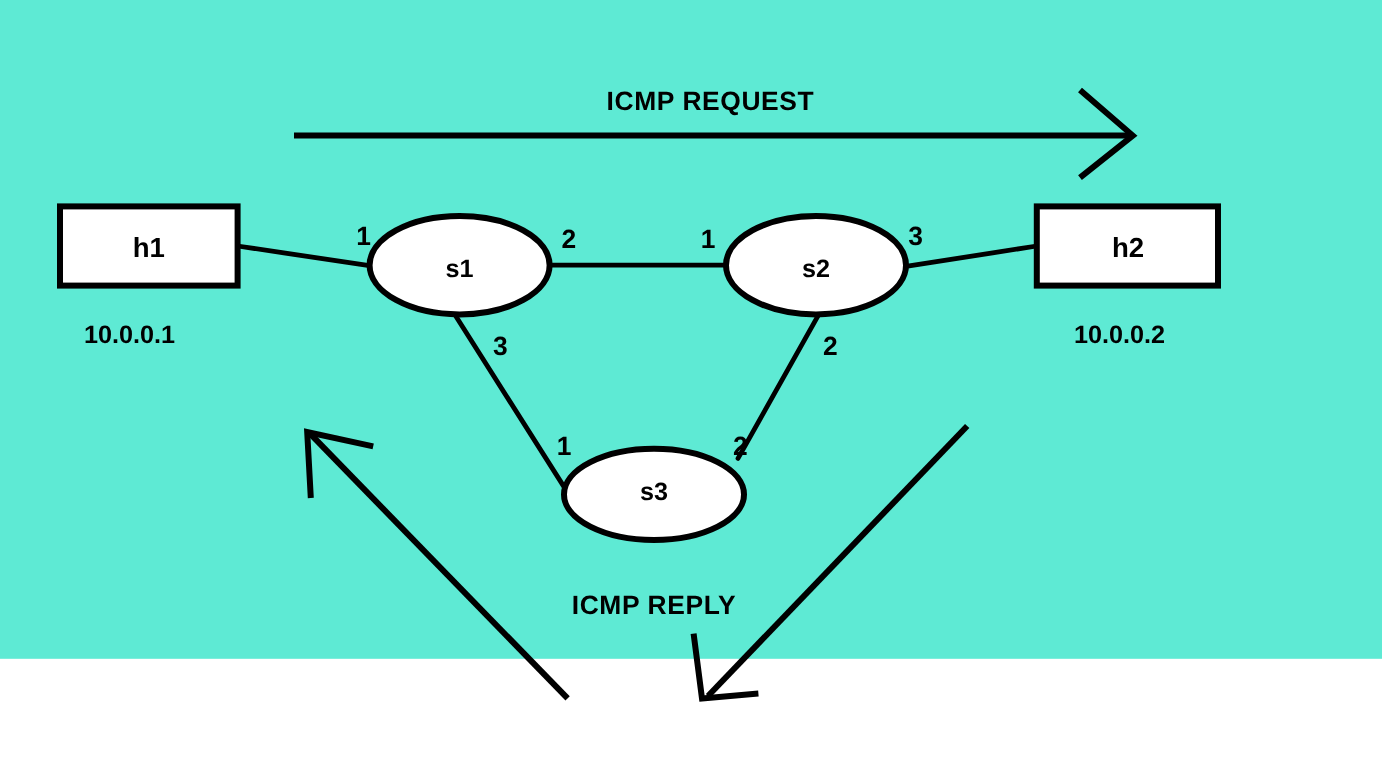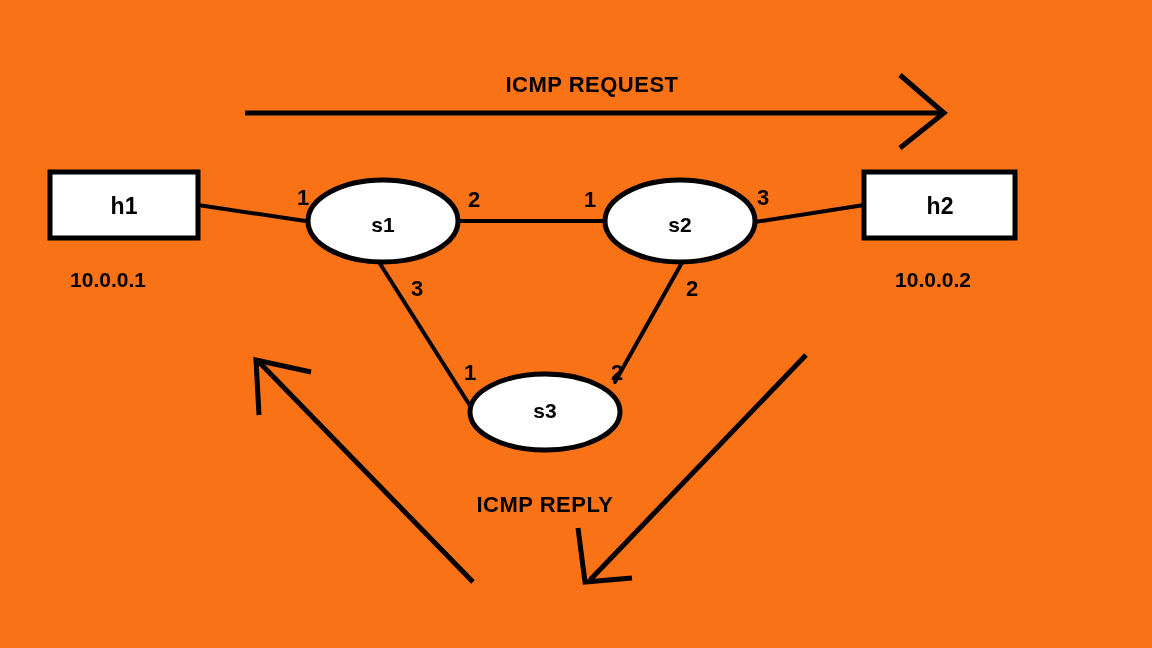--- a/index.html
+++ b/index.html
@@ -9,22 +9,22 @@
   }
   body {
     width: 1152px;
     height: 648px;
     font-family: "Liberation Sans", sans-serif;
     overflow: hidden;
   }
   #canvas-wrap {
     position: relative;
     width: 1152px;
-    height: 648px;
-    background: #f97316;
+    height: 549px;
+    background: #5eead4;
   }
   svg#diagram {
     position: absolute;
     top: 0;
     left: 0;
     width: 1152px;
     height: 648px;
   }
   .node-shape {
     fill: #ffffff;

